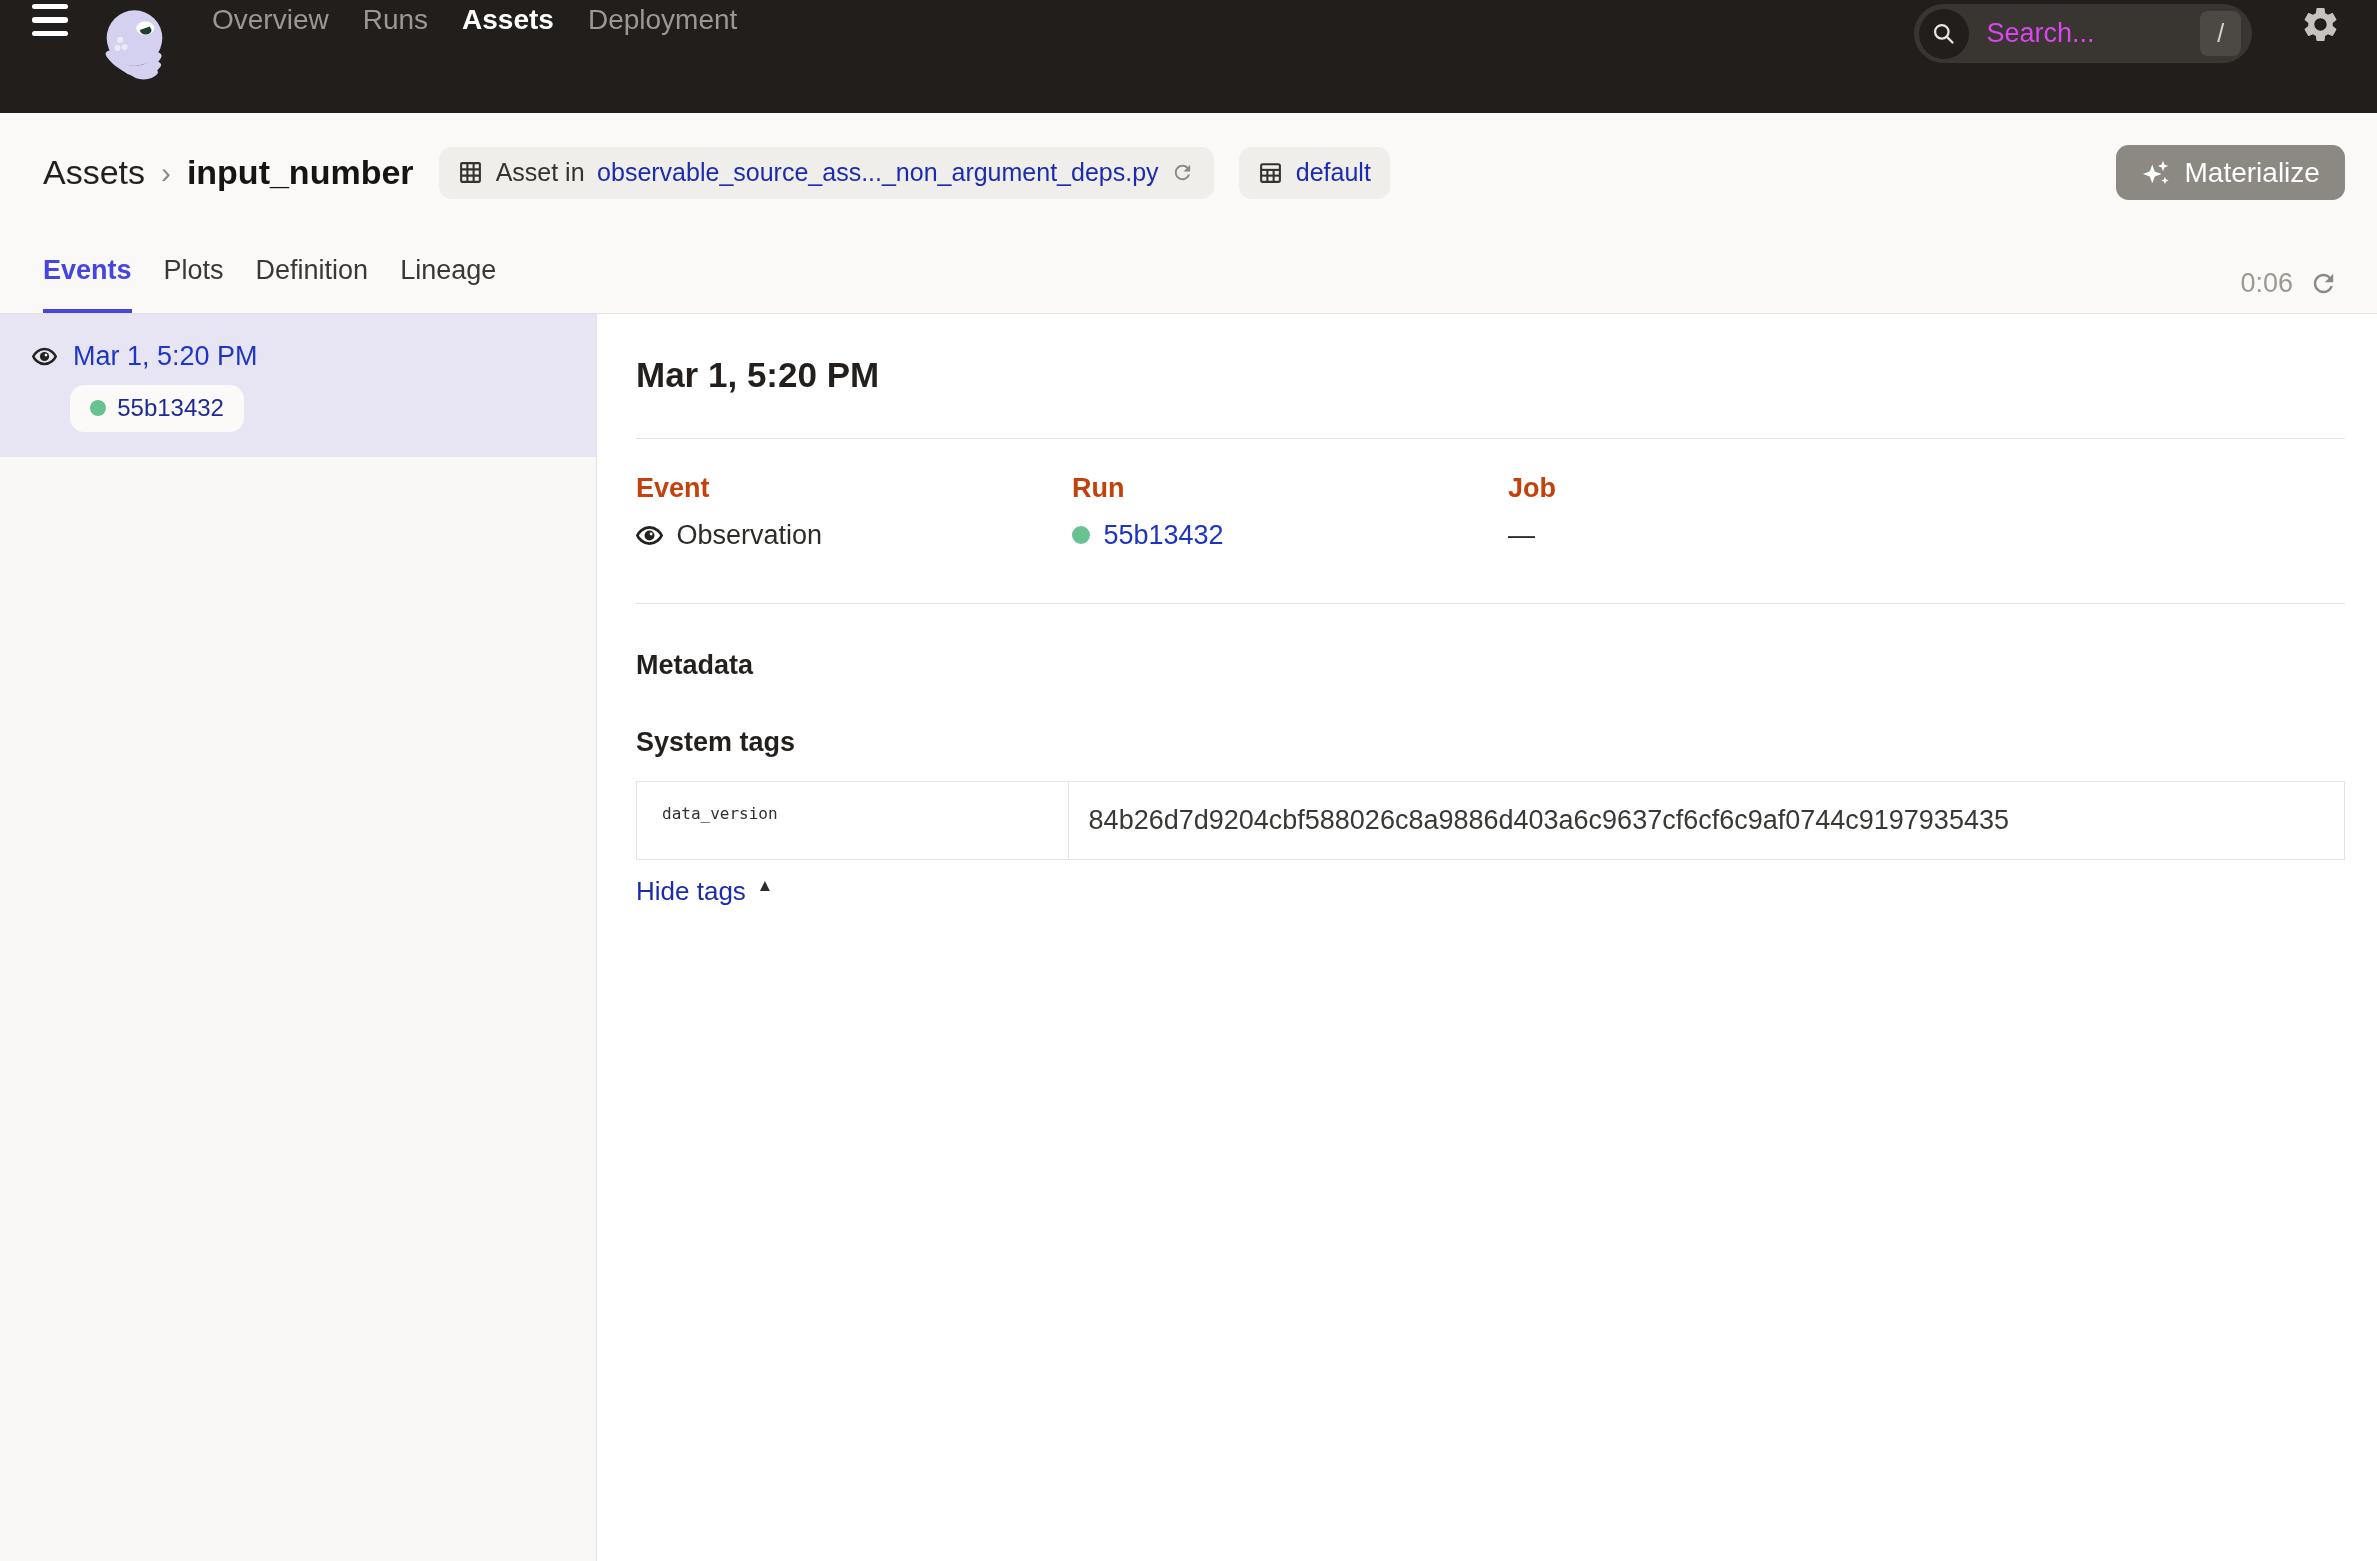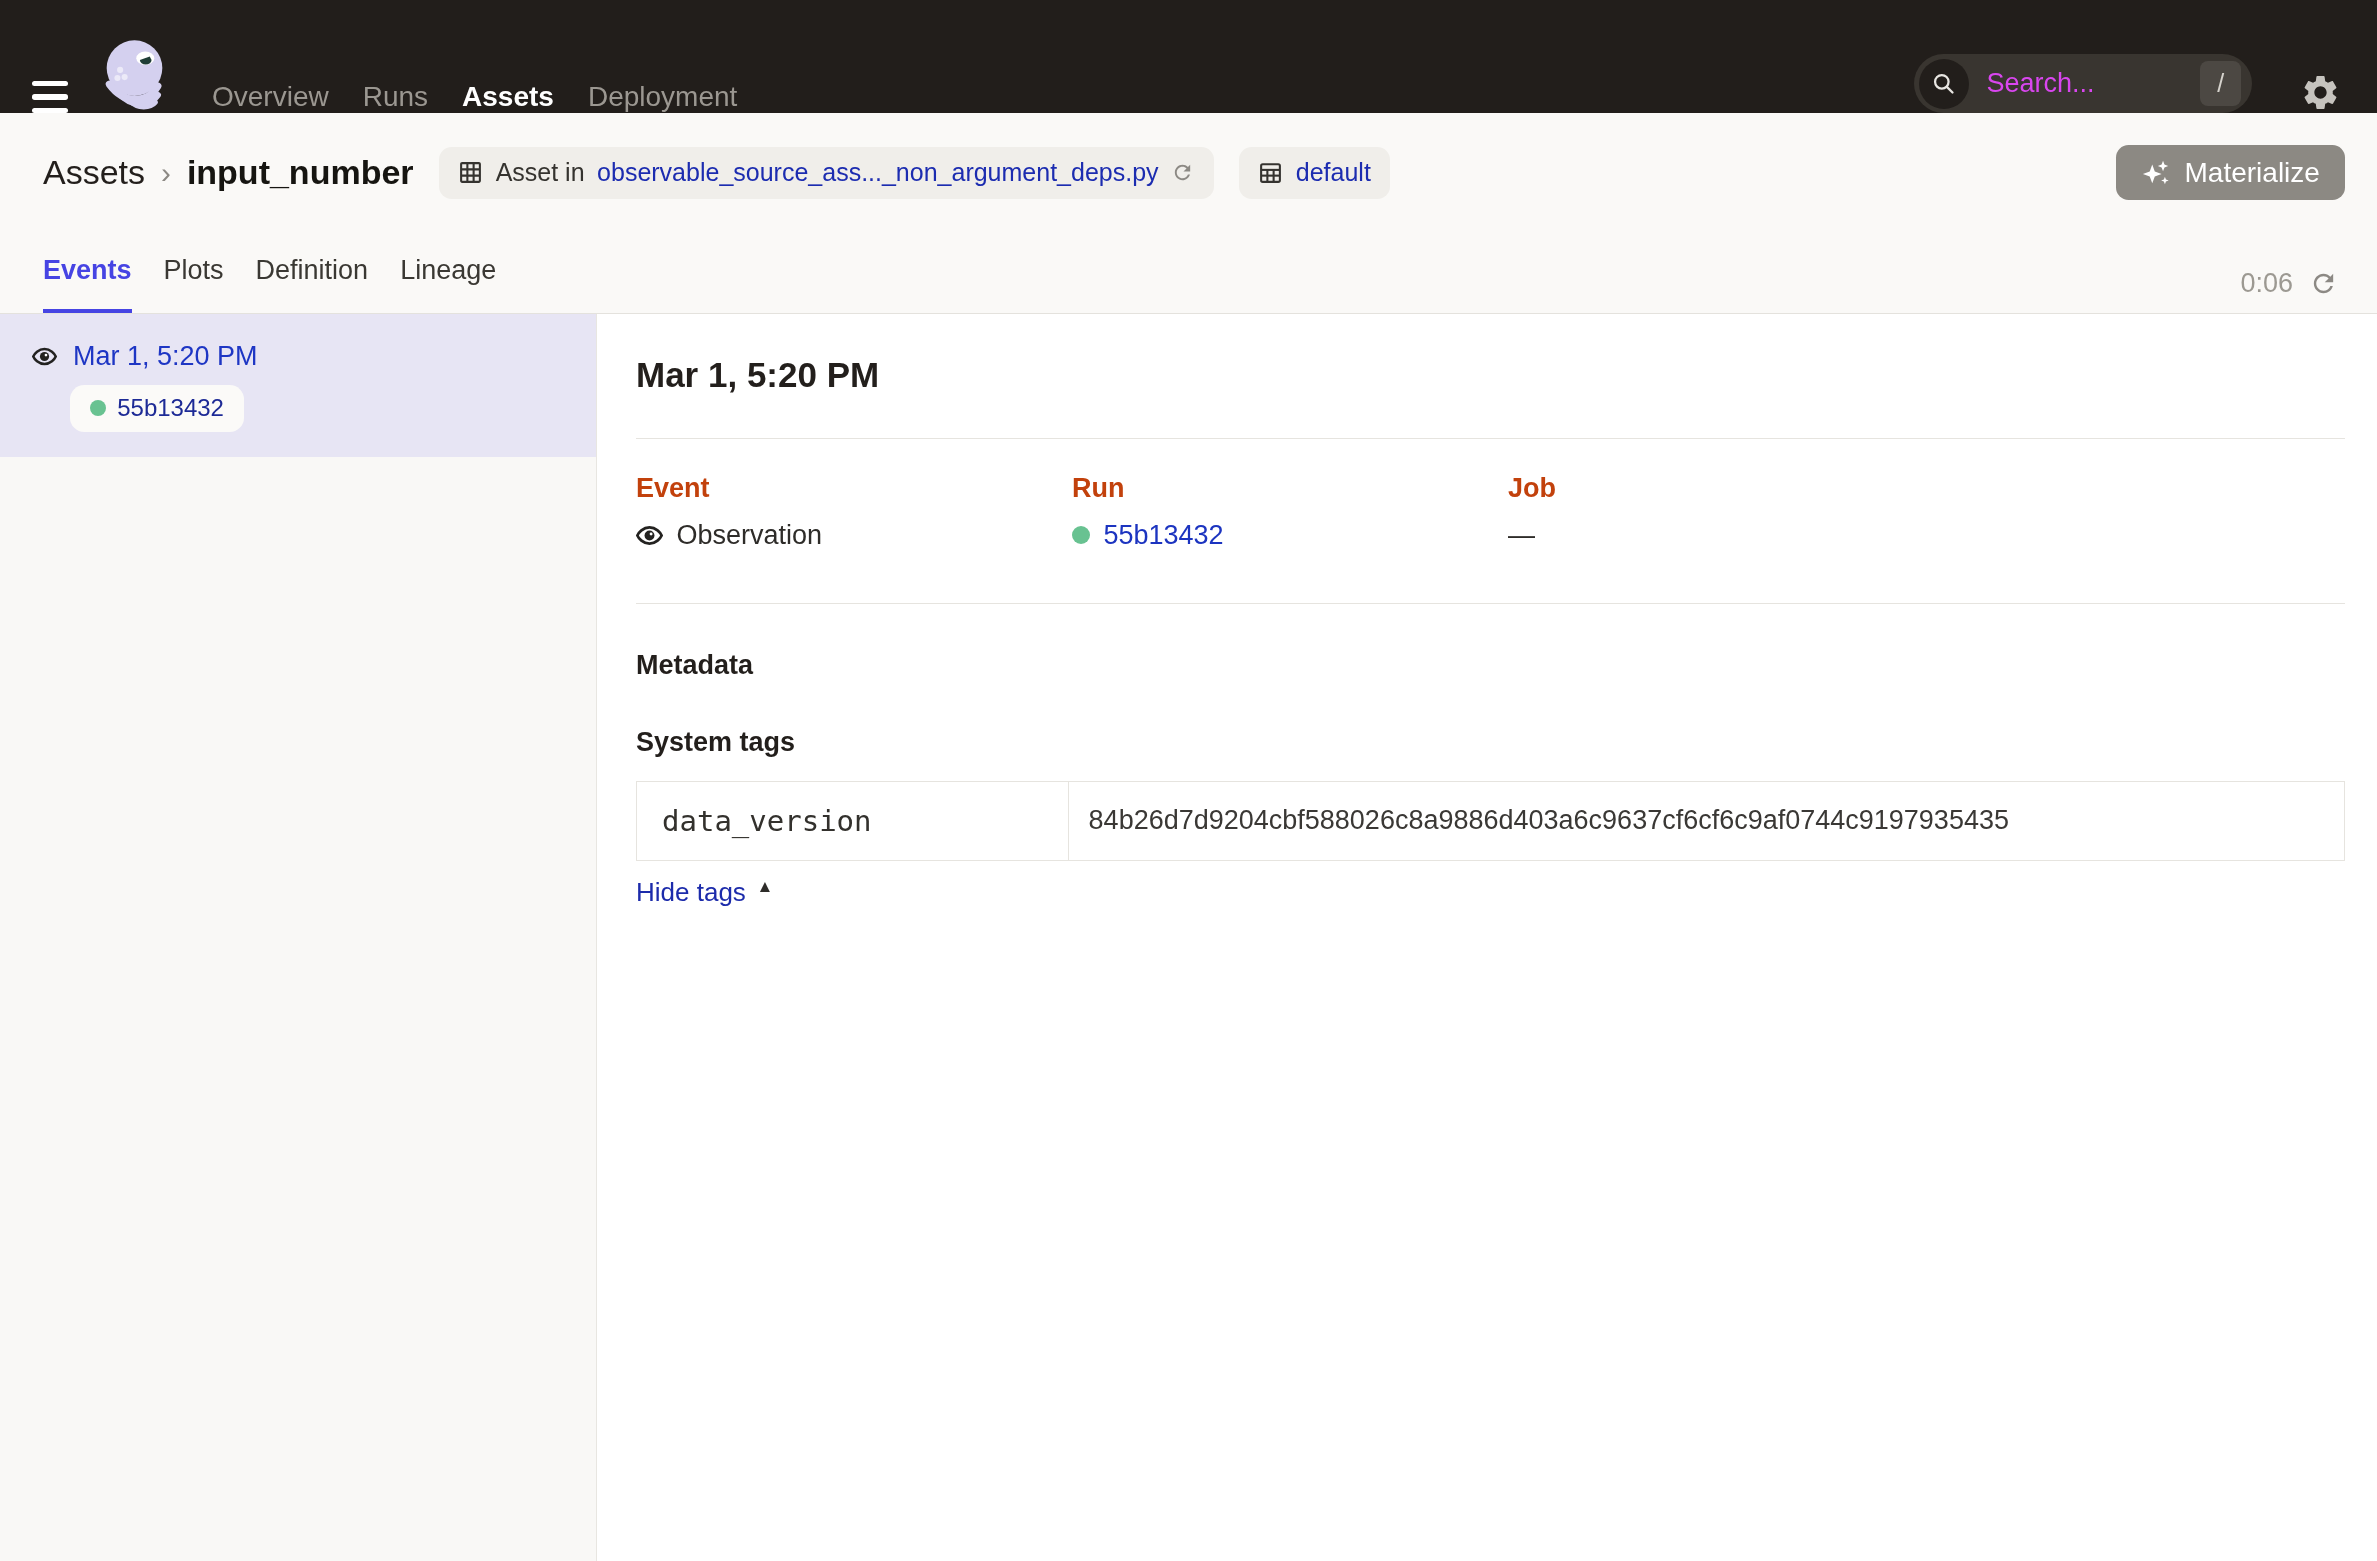--- a/index.html
+++ b/index.html
@@ -1,21 +1,21 @@
 <!DOCTYPE html>
 <html style="font-size:14.3px"><head>
 <meta charset="utf-8">
 <style>
   * { box-sizing: border-box; margin: 0; padding: 0; }
   html, body { width: 2377px; height: 1561px; overflow: hidden; }
   body { font-family: "Liberation Sans", sans-serif; background: #ffffff; color: #231f1c; }
   .app { width: 2377px; height: 1561px; display: flex; flex-direction: column; }
 
   
-  .topnav { flex: 0 0 113px; background: #221e1b; display: flex; align-items: flex-end; padding: 12px 27px 0 32px; }
+  .topnav { flex: 0 0 113px; background: #221e1b; display: flex; align-items: flex-start; padding: 4px 27px 0 32px; }
   .hamburger { width: 36px; display: flex; flex-direction: column; gap: 8px; cursor: pointer; }
   .hamburger span { display: block; height: 5.4px; background: #ffffff; border-radius: 2.7px; }
   .logo { width: 79px; height: 79px; margin: 0 38px 0 27px; cursor: pointer; }
   .navlinks { display: flex; align-items: center; gap: 34px; }
   .navlink { font-size: 28px; font-weight: 500; color: #9b9791; cursor: pointer; }
   .navlink.active { color: #ffffff; font-weight: 700; }
   .search { margin-left: auto; width: 338px; height: 59px; background: #393530; border-radius: 30px;
             display: flex; align-items: center; padding: 0 10.7px 0 4.5px; gap: 18px; cursor: text; }
   .search-iconwrap { width: 50px; height: 50px; border-radius: 50%; background: #221e1b;
                      display: flex; align-items: center; justify-content: center; flex: 0 0 50px; }
@@ -65,21 +65,21 @@
   .cols { display: flex; margin-top: 34px; }
   .col { width: 436px; }
   .col .colhead { font-size: 27px; font-weight: 700; color: #c2410c; }
   .col .val { margin-top: 16px; display: flex; align-items: center; gap: 13.4px; font-size: 27px; color: #2e2c29; }
   .col .val .runlink { color: #1c34c0; cursor: pointer; }
   .rule2 { margin-top: 52px; }
   .section-heading { font-size: 27px; font-weight: 700; color: #231f1c; margin-top: 46px; }
   .empty { font-size: 27px; color: #93908a; margin-top: 18px; }
   .tagstable { margin-top: 23px; border: 0.9px solid #e6e4df; display: flex; width: 100%; background: #fff; }
   .tagkey { flex: 0 0 432px; width: 432px; border-right: 0.9px solid #e6e4df; padding: 22px 25px;
-            font-family: "DejaVu Sans Mono", monospace; font-size: 29px; color: #33312d; }
+            font-family: "DejaVu Sans Mono", monospace; font-size: 16px; color: #33312d; }
   .tagval { flex: 1; padding: 23px 19.6px; font-size: 27px; color: #3a3835; }
   .hidetags { margin-top: 16px; display: inline-flex; align-items: flex-start; gap: 10.7px;
               color: #1c2bab; font-size: 26px; cursor: pointer; }
   .hidetags .caret { color: #2e2c29; font-size: 17px; }
 </style>
 </head>
 <body>
 
 <div class="app">
 

